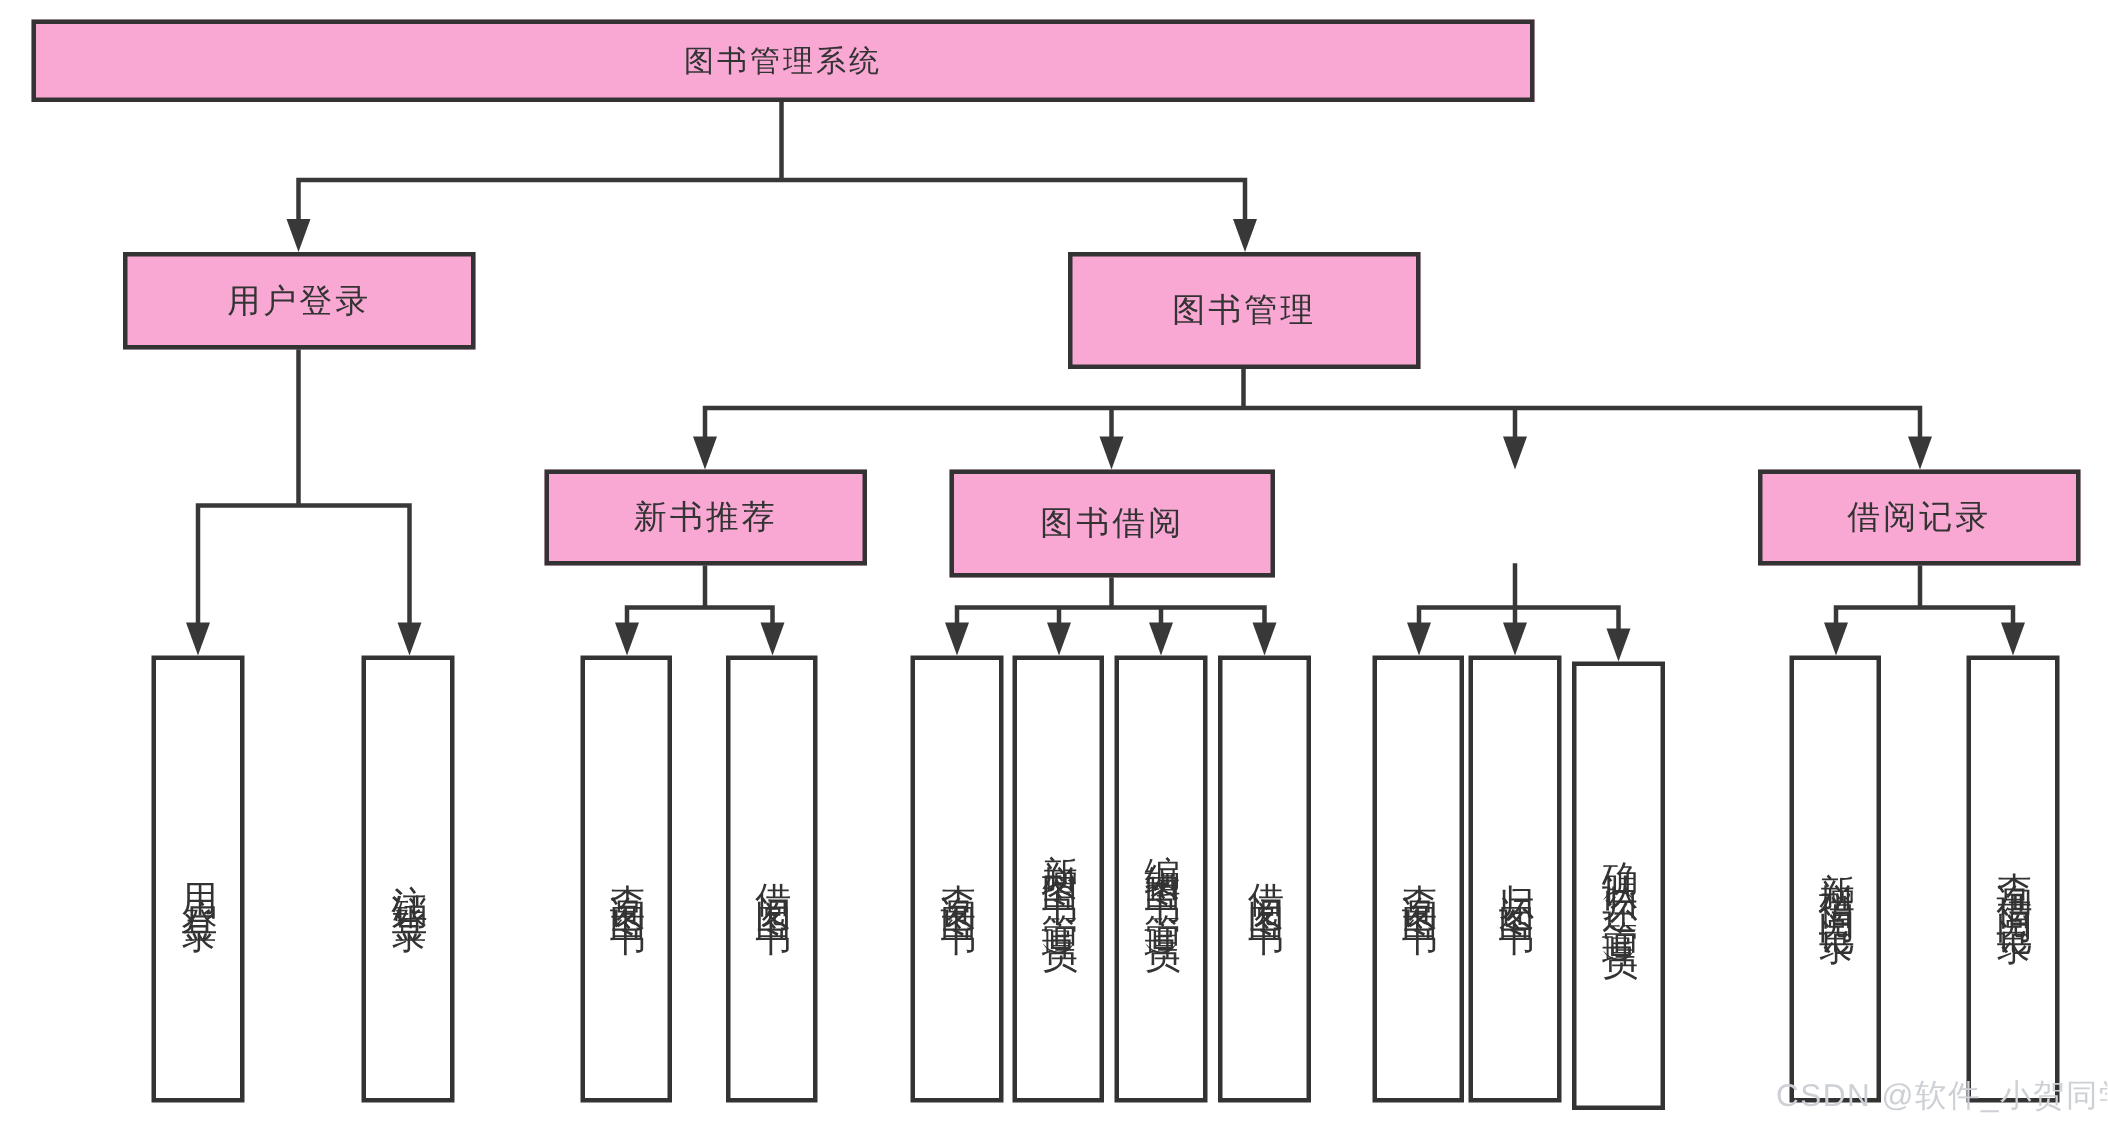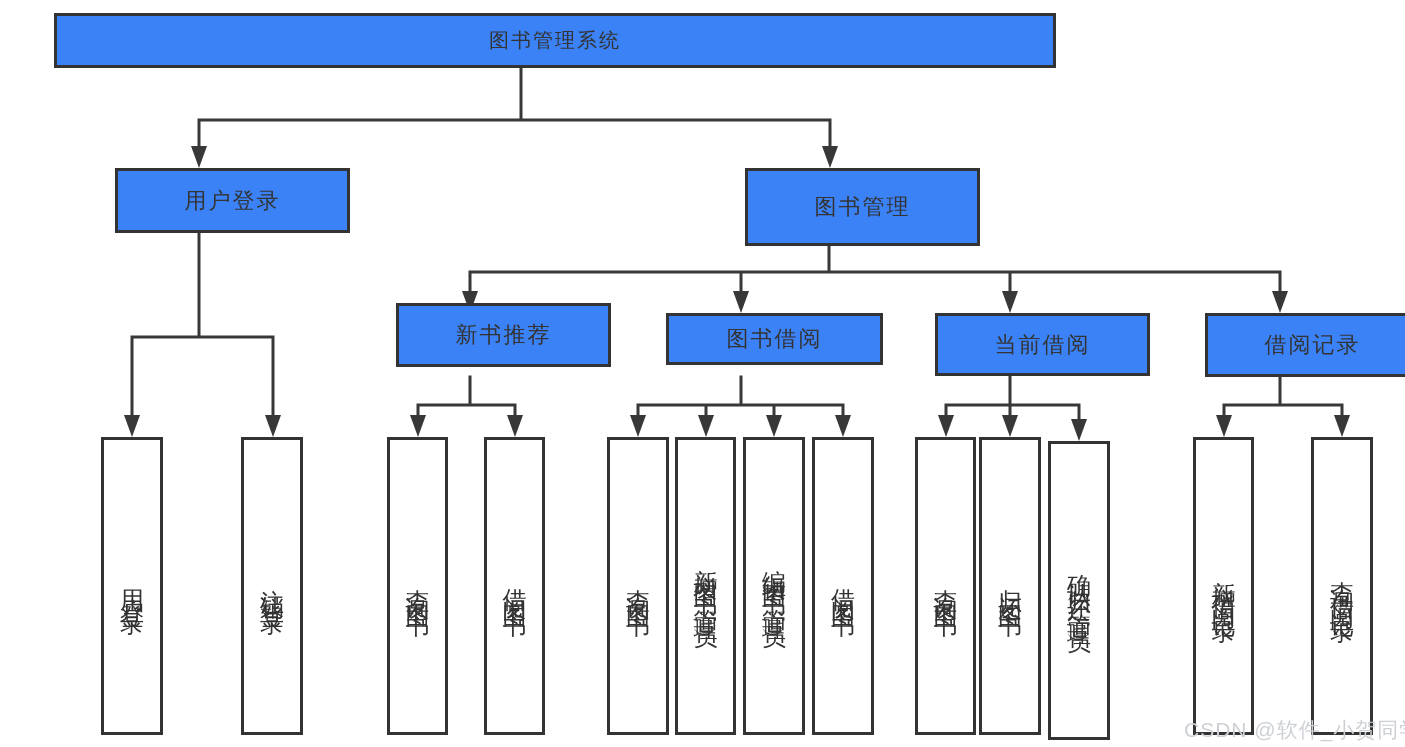--- a/index.html
+++ b/index.html
@@ -13,31 +13,30 @@
   }
   #connectors {
     position: absolute;
     left: 0; top: 0;
     width: 1405px; height: 747px;
     pointer-events: none;
   }
   .hbox {
     position: absolute;
     box-sizing: border-box;
-    background: #3b82f6;
+    background: #f9a8d4;
     border: 3px solid #333333;
     display: flex;
     align-items: center;
     justify-content: center;
     color: #333333;
     font-size: 22px;
     letter-spacing: 2px;
     white-space: nowrap;
     z-index: 2;
-    margin-left: 33px;
   }
   .root-title { font-size: 20px; }
   .vbox {
     position: absolute;
     box-sizing: border-box;
     background: #ffffff;
     border: 3px solid #333333;
     display: flex;
     align-items: center;
     justify-content: center;
@@ -100,23 +99,22 @@
     <path class="stroke" d="M1280 377 V405 M1224 405 H1342 M1224 405 V416 M1342 405 V416"></path>
     <path class="head" d="M1224 437 L1216 415 L1232 415 Z"></path>
     <path class="head" d="M1342 437 L1334 415 L1350 415 Z"></path>
   </svg>
 
   <div class="hbox root-title" style="left:21px; top:13px; width:1002px; height:55px;">图书管理系统</div>
 
   <div class="hbox" style="left:82px; top:168px; width:235px; height:65px;">用户登录</div>
   <div class="hbox" style="left:712px; top:168px; width:235px; height:78px;">图书管理</div>
 
-  <div class="hbox" style="left:363px; top:303px; width:215px; height:64px;">新书推荐</div>
-  <div class="hbox" style="left:633px; top:313px; width:217px; height:52px;">图书借阅</div>
-  <div class="hbox" style="left:902px; top:313px; width:215px; height:63px;">当前借阅</div>
+  <div class="hbox" style="left:363px; top:313px; width:215px; height:64px;">新书推荐</div>
+  <div class="hbox" style="left:633px; top:313px; width:217px; height:72px;">图书借阅</div>
   <div class="hbox" style="left:1172px; top:313px; width:215px; height:64px;">借阅记录</div>
 
   <div class="vbox" style="left:101px; top:437px; width:62px; height:298px;">用户登录</div>
   <div class="vbox" style="left:241px; top:437px; width:62px; height:298px;">注销登录</div>
 
   <div class="vbox" style="left:387px; top:437px; width:61px; height:298px;">查询图书</div>
   <div class="vbox" style="left:484px; top:437px; width:61px; height:298px;">借阅图书</div>
 
   <div class="vbox" style="left:607px; top:437px; width:62px; height:298px;">查询图书</div>
   <div class="vbox" style="left:675px; top:437px; width:61px; height:298px;">新增图书（管理员）</div>

